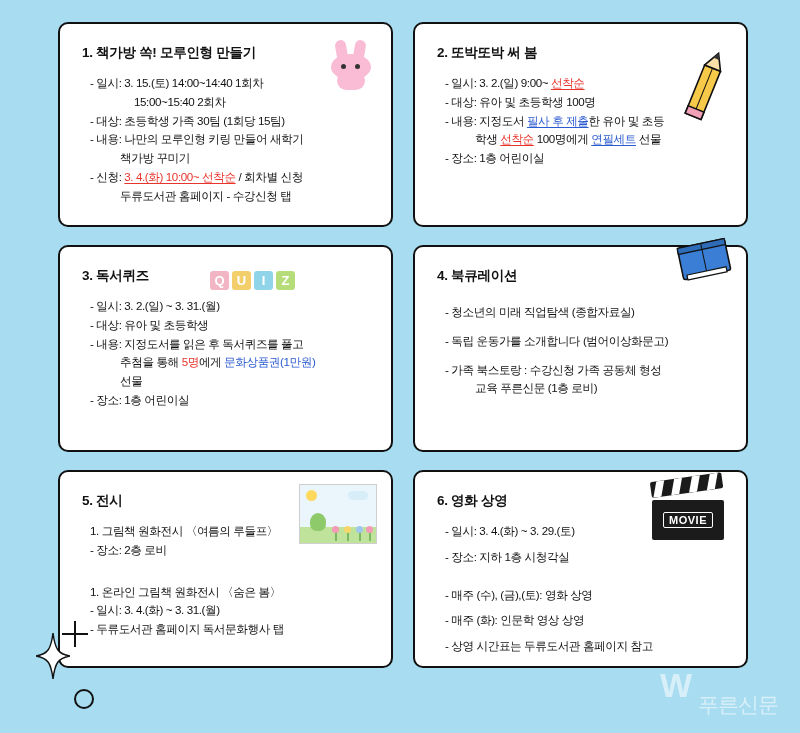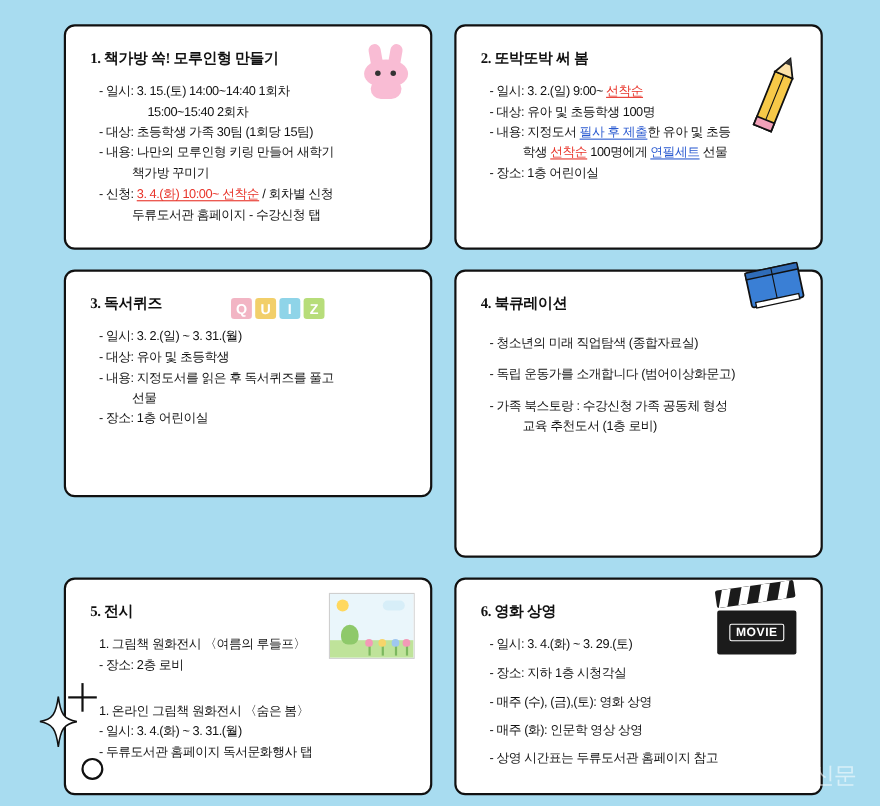--- a/index.html
+++ b/index.html
@@ -34,31 +34,30 @@
     width: 335px;
     background: #ffffff;
     border: 2px solid #111111;
     border-radius: 10px;
     box-sizing: border-box;
     padding: 18px 16px 14px 16px;
   }
   .card.c1 { height: 205px; }
   .card.c2 { height: 205px; }
   .card.c3 { height: 207px; }
-  .card.c4 { height: 262px; }
+  .card.c4 { height: 207px; }
   .card.c5 { height: 198px; }
   .card.c6 { height: 198px; }
 
   .card-title {
     font-size: 13.5px;
     font-weight: bold;
     color: #111;
     margin: 2px 0 12px 6px;
     letter-spacing: -0.3px;
-    font-family: Liberation Serif, serif;
   }
   .lines {
     margin-left: 14px;
   }
   .line {
     font-size: 11.6px;
     color: #111;
     line-height: 1.62;
     letter-spacing: -0.4px;
     white-space: nowrap;
@@ -338,40 +337,43 @@
         <span>Q</span>
         <span>U</span>
         <span>I</span>
         <span>Z</span>
       </div>
       <div class="card-title">3. 독서퀴즈</div>
       <div class="lines">
         <div class="line">- 일시: 3. 2.(일) ~ 3. 31.(월)</div>
         <div class="line">- 대상: 유아 및 초등학생</div>
         <div class="line">- 내용: 지정도서를 읽은 후 독서퀴즈를 풀고</div>
+        <div class="line indent3">
+          <span>추첨을 통해 </span><span class="red">5명</span><span>에게 </span><span class="blue">문화상품권(1만원)</span>
+        </div>
         <div class="line indent3">선물</div>
         <div class="line">- 장소: 1층 어린이실</div>
       </div>
     </div>
 
     <div class="card c4">
       <svg class="book" viewBox="0 0 70 56">
         <g transform="rotate(-12 35 28)">
           <rect x="10" y="12" width="48" height="32" rx="2" fill="#3a7fd5" stroke="#111" stroke-width="1.6"></rect>
           <rect x="10" y="12" width="48" height="6" fill="#2f6cb8" stroke="#111" stroke-width="1.2"></rect>
           <rect x="14" y="40" width="40" height="5" fill="#ffffff" stroke="#111" stroke-width="1.2"></rect>
           <line x1="34" y1="12" x2="34" y2="40" stroke="#111" stroke-width="1"></line>
         </g>
       </svg>
       <div class="card-title">4. 북큐레이션</div>
       <div class="lines" style="margin-top:18px;">
         <div class="line" style="margin-bottom:10px;">- 청소년의 미래 직업탐색 (종합자료실)</div>
         <div class="line" style="margin-bottom:10px;">- 독립 운동가를 소개합니다 (범어이상화문고)</div>
         <div class="line">- 가족 북스토랑 : 수강신청 가족 공동체 형성</div>
-        <div class="line indent3">교육 추천도서 (1층 로비)</div>
+        <div class="line indent3">교육 푸른신문 (1층 로비)</div>
       </div>
     </div>
 
     <div class="card c5">
       <div class="picture">
         <div class="sky"></div>
         <div class="sun"></div>
         <div class="cloud"></div>
         <div class="grass"></div>
         <div class="tree"></div>
@@ -402,21 +404,21 @@
             <i style="left:40px;"></i>
             <i style="left:58px;"></i>
         </div>
         <div class="base">
             <span>MOVIE</span>
           </div>
       </div>
       <div class="card-title">6. 영화 상영</div>
       <div class="lines">
         <div class="line" style="margin-bottom:7px;">- 일시: 3. 4.(화) ~ 3. 29.(토)</div>
-        <div class="line" style="margin-bottom:8px;">- 장소: 지하 1층 시청각실</div>
+        <div class="line" style="margin-bottom:19px;">- 장소: 지하 1층 시청각실</div>
         <div class="line" style="margin-bottom:7px;">- 매주 (수), (금),(토): 영화 상영</div>
         <div class="line" style="margin-bottom:7px;">- 매주 (화): 인문학 영상 상영</div>
         <div class="line">- 상영 시간표는 두류도서관 홈페이지 참고</div>
       </div>
     </div>
 
   </div>
 
   <svg class="sparkle" viewBox="0 0 34 46">
     <path d="M17 0 C19 16 22 21 34 23 C22 25 19 30 17 46 C15 30 12 25 0 23 C12 21 15 16 17 0 Z" fill="#ffffff" stroke="#111" stroke-width="1.4"></path>

